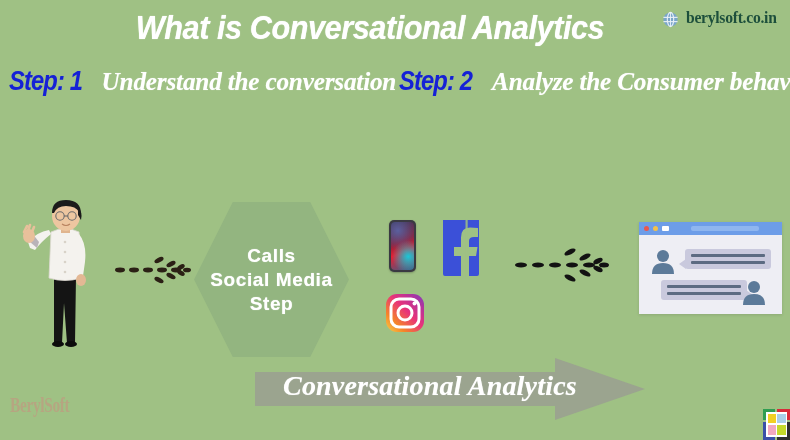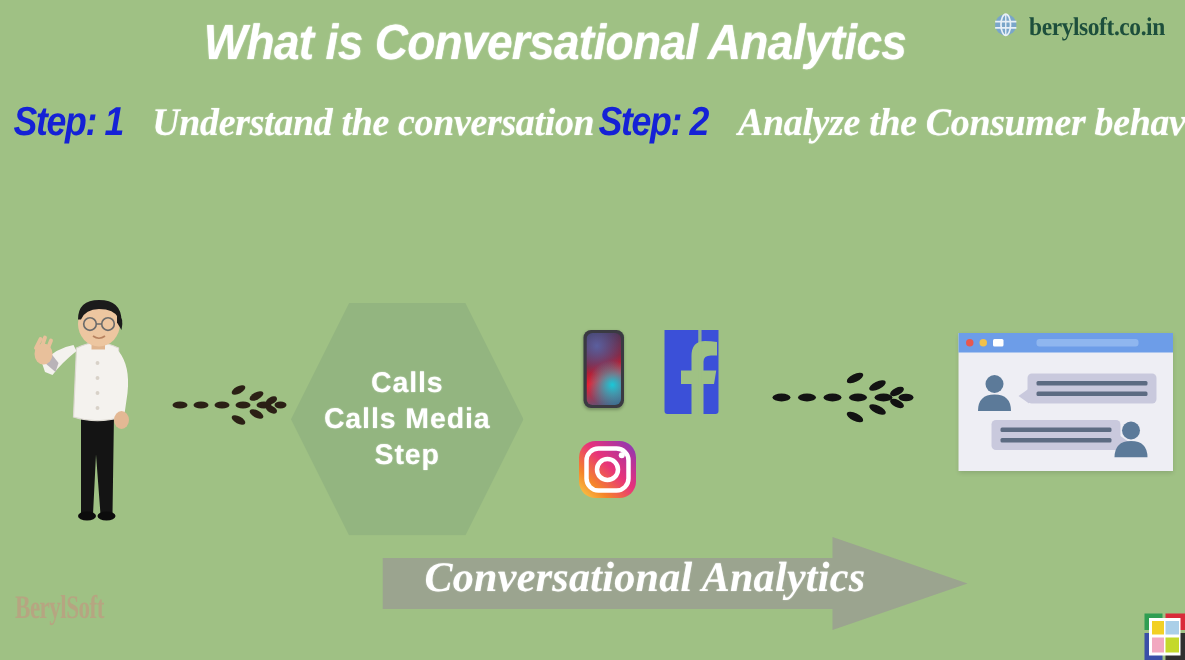--- a/index.html
+++ b/index.html
@@ -35,21 +35,21 @@
     transform-origin: center top;
     white-space: nowrap;
     text-shadow: 0 0 1px rgba(255,255,255,0.9);
   }
 
   .brand {
     position: absolute;
     right: 6px;
     top: 8px;
     display: flex;
-    align-items: flex-start;
+    align-items: flex-end;
     gap: 7px;
   }
   .brand-globe {
     width: 17px;
     height: 17px;
     flex: 0 0 auto;
   }
   .brand-text {
     color: #1d4f3c;
     font-family: "Liberation Serif", serif;
@@ -406,21 +406,21 @@
         <ellipse cx="45" cy="28" rx="5" ry="2.4" transform="rotate(28 45 28)"></ellipse>
         <ellipse cx="57" cy="24" rx="5" ry="2.4" transform="rotate(28 57 24)"></ellipse>
         <ellipse cx="67" cy="21" rx="4" ry="2.3" transform="rotate(28 67 21)"></ellipse>
       </g>
     </svg>
 
     <div class="hexagon">
       <div class="hex-shape"></div>
       <div class="hex-lines">
         <div class="hex-line">Calls</div>
-        <div class="hex-line">Calls Media</div>
+        <div class="hex-line">Social Media</div>
         <div class="hex-line">Step</div>
       </div>
     </div>
 
     <div class="social-group">
       <div class="phone">
         <div class="phone-screen"></div>
       </div>
       <svg class="fb" viewBox="0 0 44 62">
         <path d="M4 2 H40 V56 Q40 58 38 58 H30 V38 H37 L38.5 29 H30 V23 Q30 19 35 19 H39 V10 Q35 9.4 31 9.4 Q22 9.4 22 19.5 V29 H15 V38 H22 V58 H6 Q4 58 4 56 Z" fill="#3b50d8"></path>

